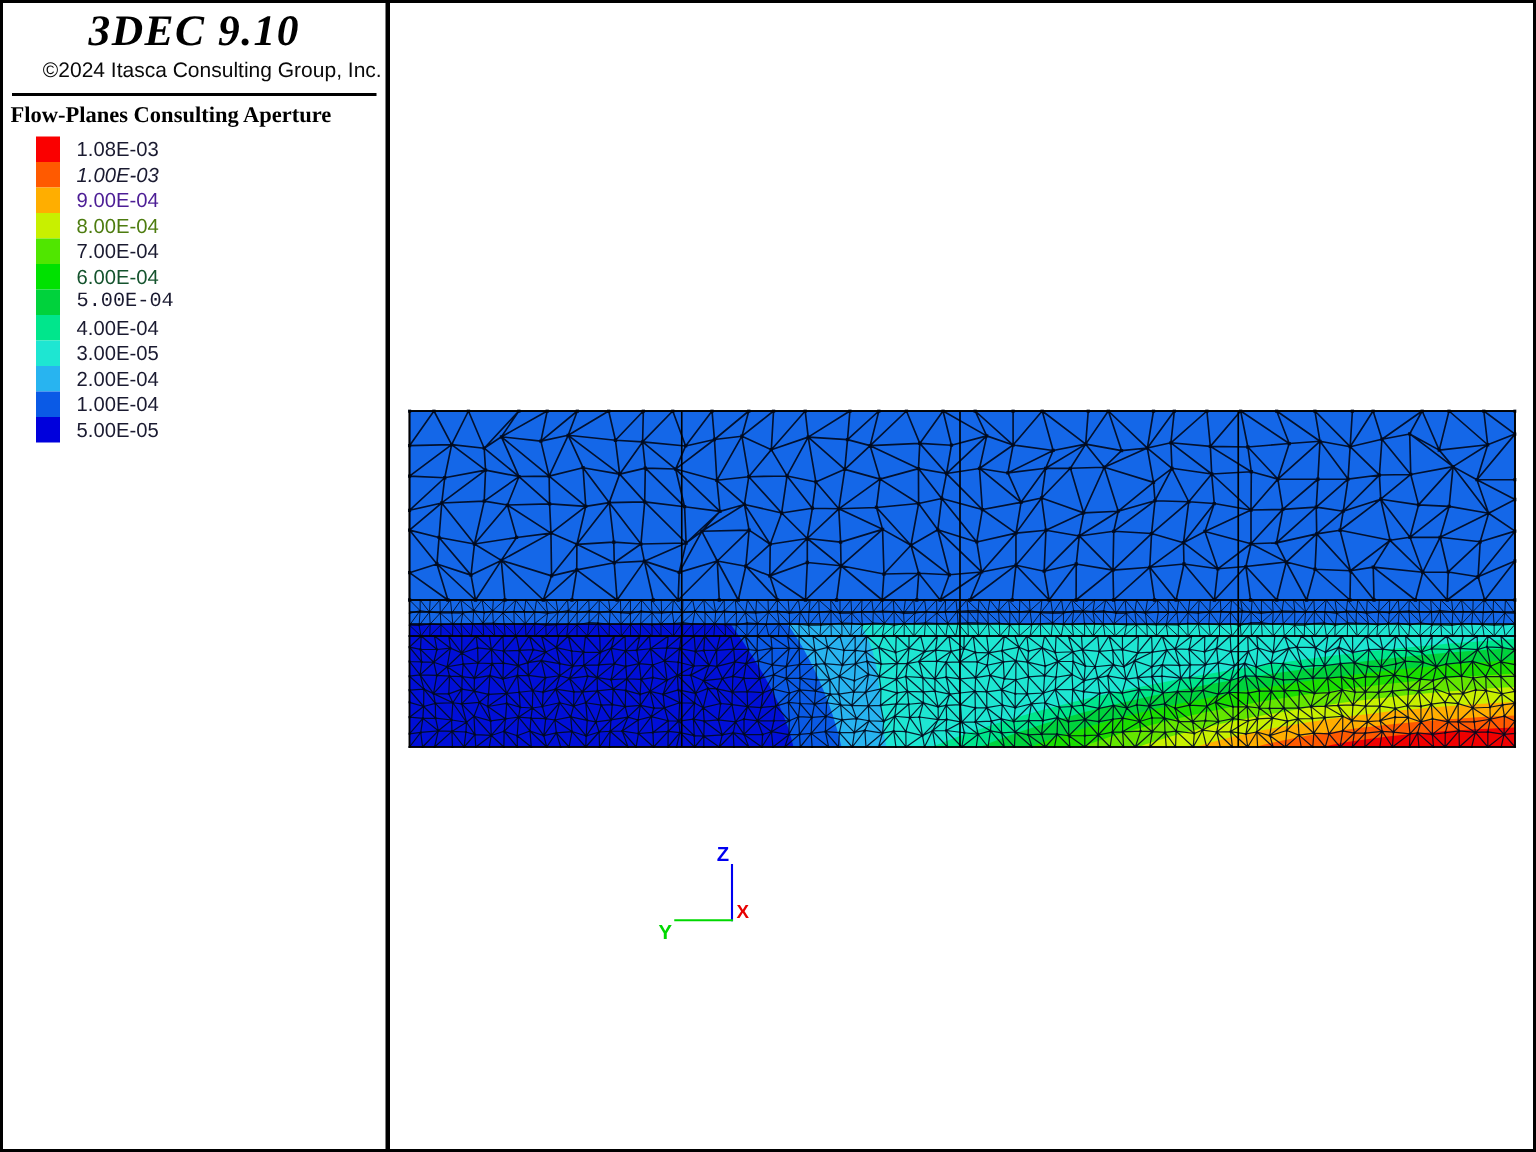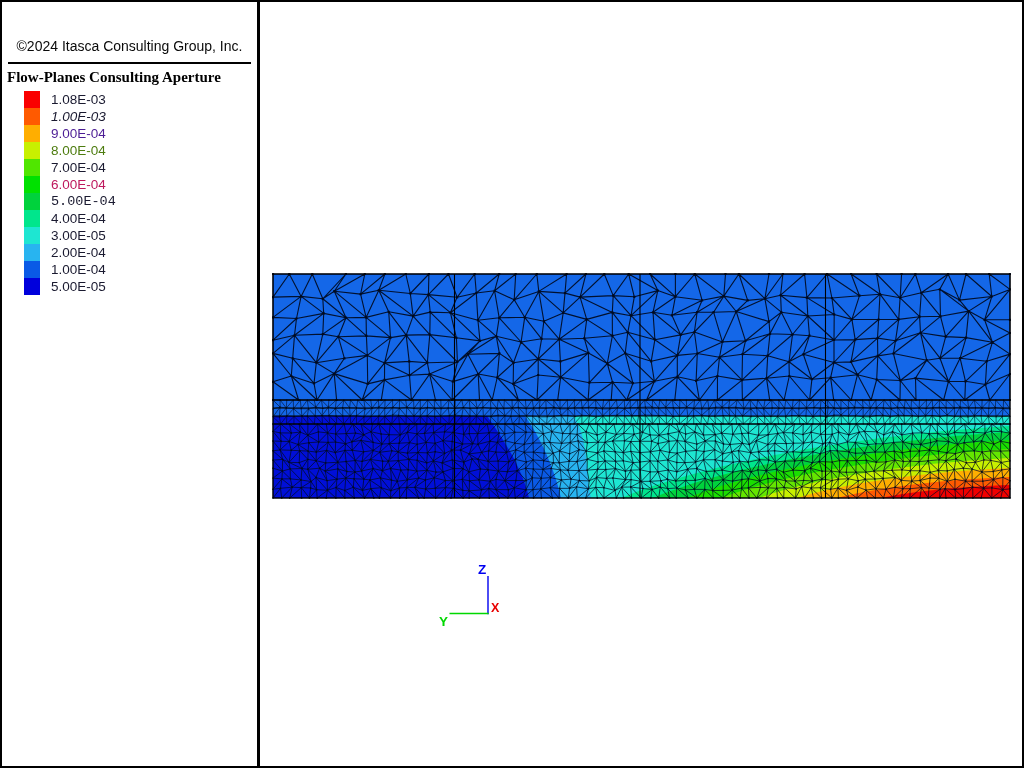--- a/index.html
+++ b/index.html
@@ -4,40 +4,41 @@
 <style>
   html,body{margin:0;padding:0;background:#888;}
   .page{position:relative;width:1024px;height:768px;background:#ffffff;
         box-sizing:border-box;border:2px solid #000;overflow:hidden;
         font-family:"Liberation Sans",sans-serif;}
   .sidebar{position:absolute;left:0;top:0;width:255px;height:764px;background:#fff;}
   .separator{position:absolute;left:255px;top:0;width:3px;height:764px;background:#000;}
   .app-title{position:absolute;top:3px;left:0;width:255px;text-align:center;
              font-family:"Liberation Serif",serif;font-style:italic;font-weight:bold;
              font-size:29px;color:#000;letter-spacing:1px;}
-  .copyright{position:absolute;top:36px;left:0;width:255px;text-align:center;
+  .copyright{position:absolute;top:36px;left:12px;width:255px;text-align:center;
              font-size:14px;color:#0a0a0a;}
   .rule{position:absolute;top:60px;left:6px;width:243px;height:2px;background:#000;}
   .legend-title{position:absolute;top:67px;left:5px;width:248px;
                 font-family:"Liberation Serif",serif;font-weight:bold;font-size:15px;color:#000;}
   .legend{position:absolute;top:89px;left:22px;}
   .legend-row{display:flex;align-items:center;height:17px;}
   .legend-swatch{width:16px;height:17px;}
   .legend-label{margin-left:11px;font-size:13.5px;line-height:17px;}
   .viewport{position:absolute;left:258px;top:0;width:764px;height:764px;background:#fff;}
   #mesh-svg{position:absolute;left:12px;top:271px;}
   #axis-svg{position:absolute;left:172px;top:555px;}
   svg text{font-family:"Liberation Sans",sans-serif;font-weight:bold;}
 </style>
 </head>
 <body>
 
 <div class="page">
 
   <aside class="sidebar">
+    <div class="app-title">3DEC 9.10</div>
     <div class="copyright">©2024 Itasca Consulting Group, Inc.</div>
     <div class="rule"></div>
     <div class="legend-title">Flow-Planes Consulting Aperture</div>
     <div class="legend" id="legend">
         <div class="legend-row">
           <div class="legend-swatch" style="background: rgb(250, 0, 0);"></div>
           <div class="legend-label" style="color: rgb(26, 26, 48);">1.08E-03</div>
         </div>
         <div class="legend-row">
           <div class="legend-swatch" style="background: rgb(255, 90, 0);"></div>
@@ -50,21 +51,21 @@
         <div class="legend-row">
           <div class="legend-swatch" style="background: rgb(200, 240, 0);"></div>
           <div class="legend-label" style="color: #4d7c0f;">8.00E-04</div>
         </div>
         <div class="legend-row">
           <div class="legend-swatch" style="background: rgb(80, 230, 0);"></div>
           <div class="legend-label" style="color: rgb(26, 26, 48);">7.00E-04</div>
         </div>
         <div class="legend-row">
           <div class="legend-swatch" style="background: rgb(0, 225, 0);"></div>
-          <div class="legend-label" style="color: #be185d;">6.00E-04</div>
+          <div class="legend-label" style="color: #14532d;">6.00E-04</div>
         </div>
         <div class="legend-row">
           <div class="legend-swatch" style="background: rgb(0, 210, 60);"></div>
           <div class="legend-label" style="color: rgb(26, 26, 48); font-family: Liberation Mono, monospace;">5.00E-04</div>
         </div>
         <div class="legend-row">
           <div class="legend-swatch" style="background: rgb(0, 230, 140);"></div>
           <div class="legend-label" style="color: rgb(26, 26, 48);">4.00E-04</div>
         </div>
         <div class="legend-row">

